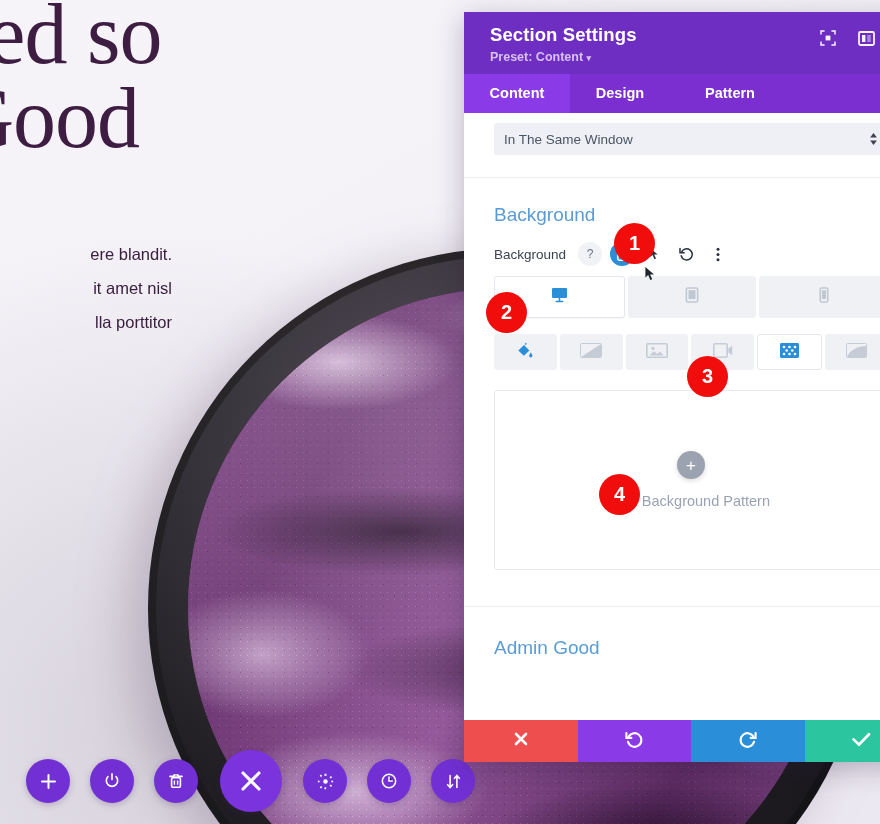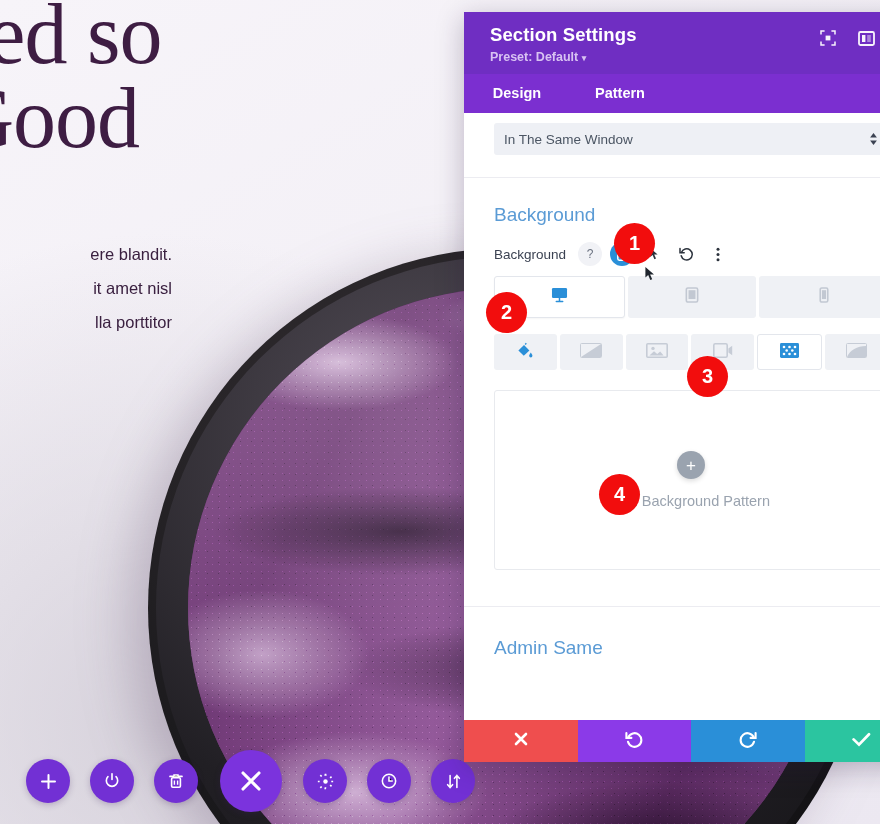--- a/index.html
+++ b/index.html
@@ -350,21 +350,21 @@
     </div>
   </div>
 </div>
 
 <div id="settings-modal">
 
   <div class="modal-header">
     <div class="mh-left">
       <div class="title">Section Settings</div>
       <div class="preset">
-        <span>Preset: Default</span>
+        <span>Preset: Content</span>
         <span class="caret">▾</span>
       </div>
     </div>
     <div class="mh-icons">
       <span class="mh-icon">
         <svg width="16" height="16" viewBox="0 0 16 16">
             <path d="M1 4.6V1h3.6M11.4 1H15v3.6M15 11.4V15h-3.6M4.6 15H1v-3.6" fill="none" stroke="#fff" stroke-width="1.5"></path>
             <rect x="5.6" y="5.6" width="4.8" height="4.8" fill="#fff"></rect>
           </svg>
       </span>
@@ -379,20 +379,21 @@
         <svg width="5" height="18" viewBox="0 0 5 18">
             <circle cx="2.5" cy="3" r="1.7" fill="#fff"></circle>
             <circle cx="2.5" cy="9" r="1.7" fill="#fff"></circle>
             <circle cx="2.5" cy="15" r="1.7" fill="#fff"></circle>
           </svg>
       </span>
     </div>
   </div>
 
   <div class="tabs">
+    <div class="tab active">Content</div>
     <div class="tab">Design</div>
     <div class="tab">Pattern</div>
   </div>
 
   <div class="modal-body">
     <div class="scroll-track"></div>
     <div class="panel-scrollbar"></div>
 
     <div class="field-row">
       <div class="select-box">
@@ -541,21 +542,21 @@
     </div>
 
     <div class="pattern-box">
       <div class="plus-circle">+</div>
       <div class="pattern-label">Add Background Pattern</div>
     </div>
 
     <div class="divider" style="margin-top:36px;"></div>
 
     <div class="section-head admin">
-      <div class="section-title">Admin Same</div>
+      <div class="section-title">Admin Good</div>
       <div class="kebab">
         <div class="kebab-dot"></div>
           <div class="kebab-dot"></div>
           <div class="kebab-dot"></div>
       </div>
     </div>
   </div>
 
   <div class="modal-footer">
     <div class="foot-btn foot-cancel">

